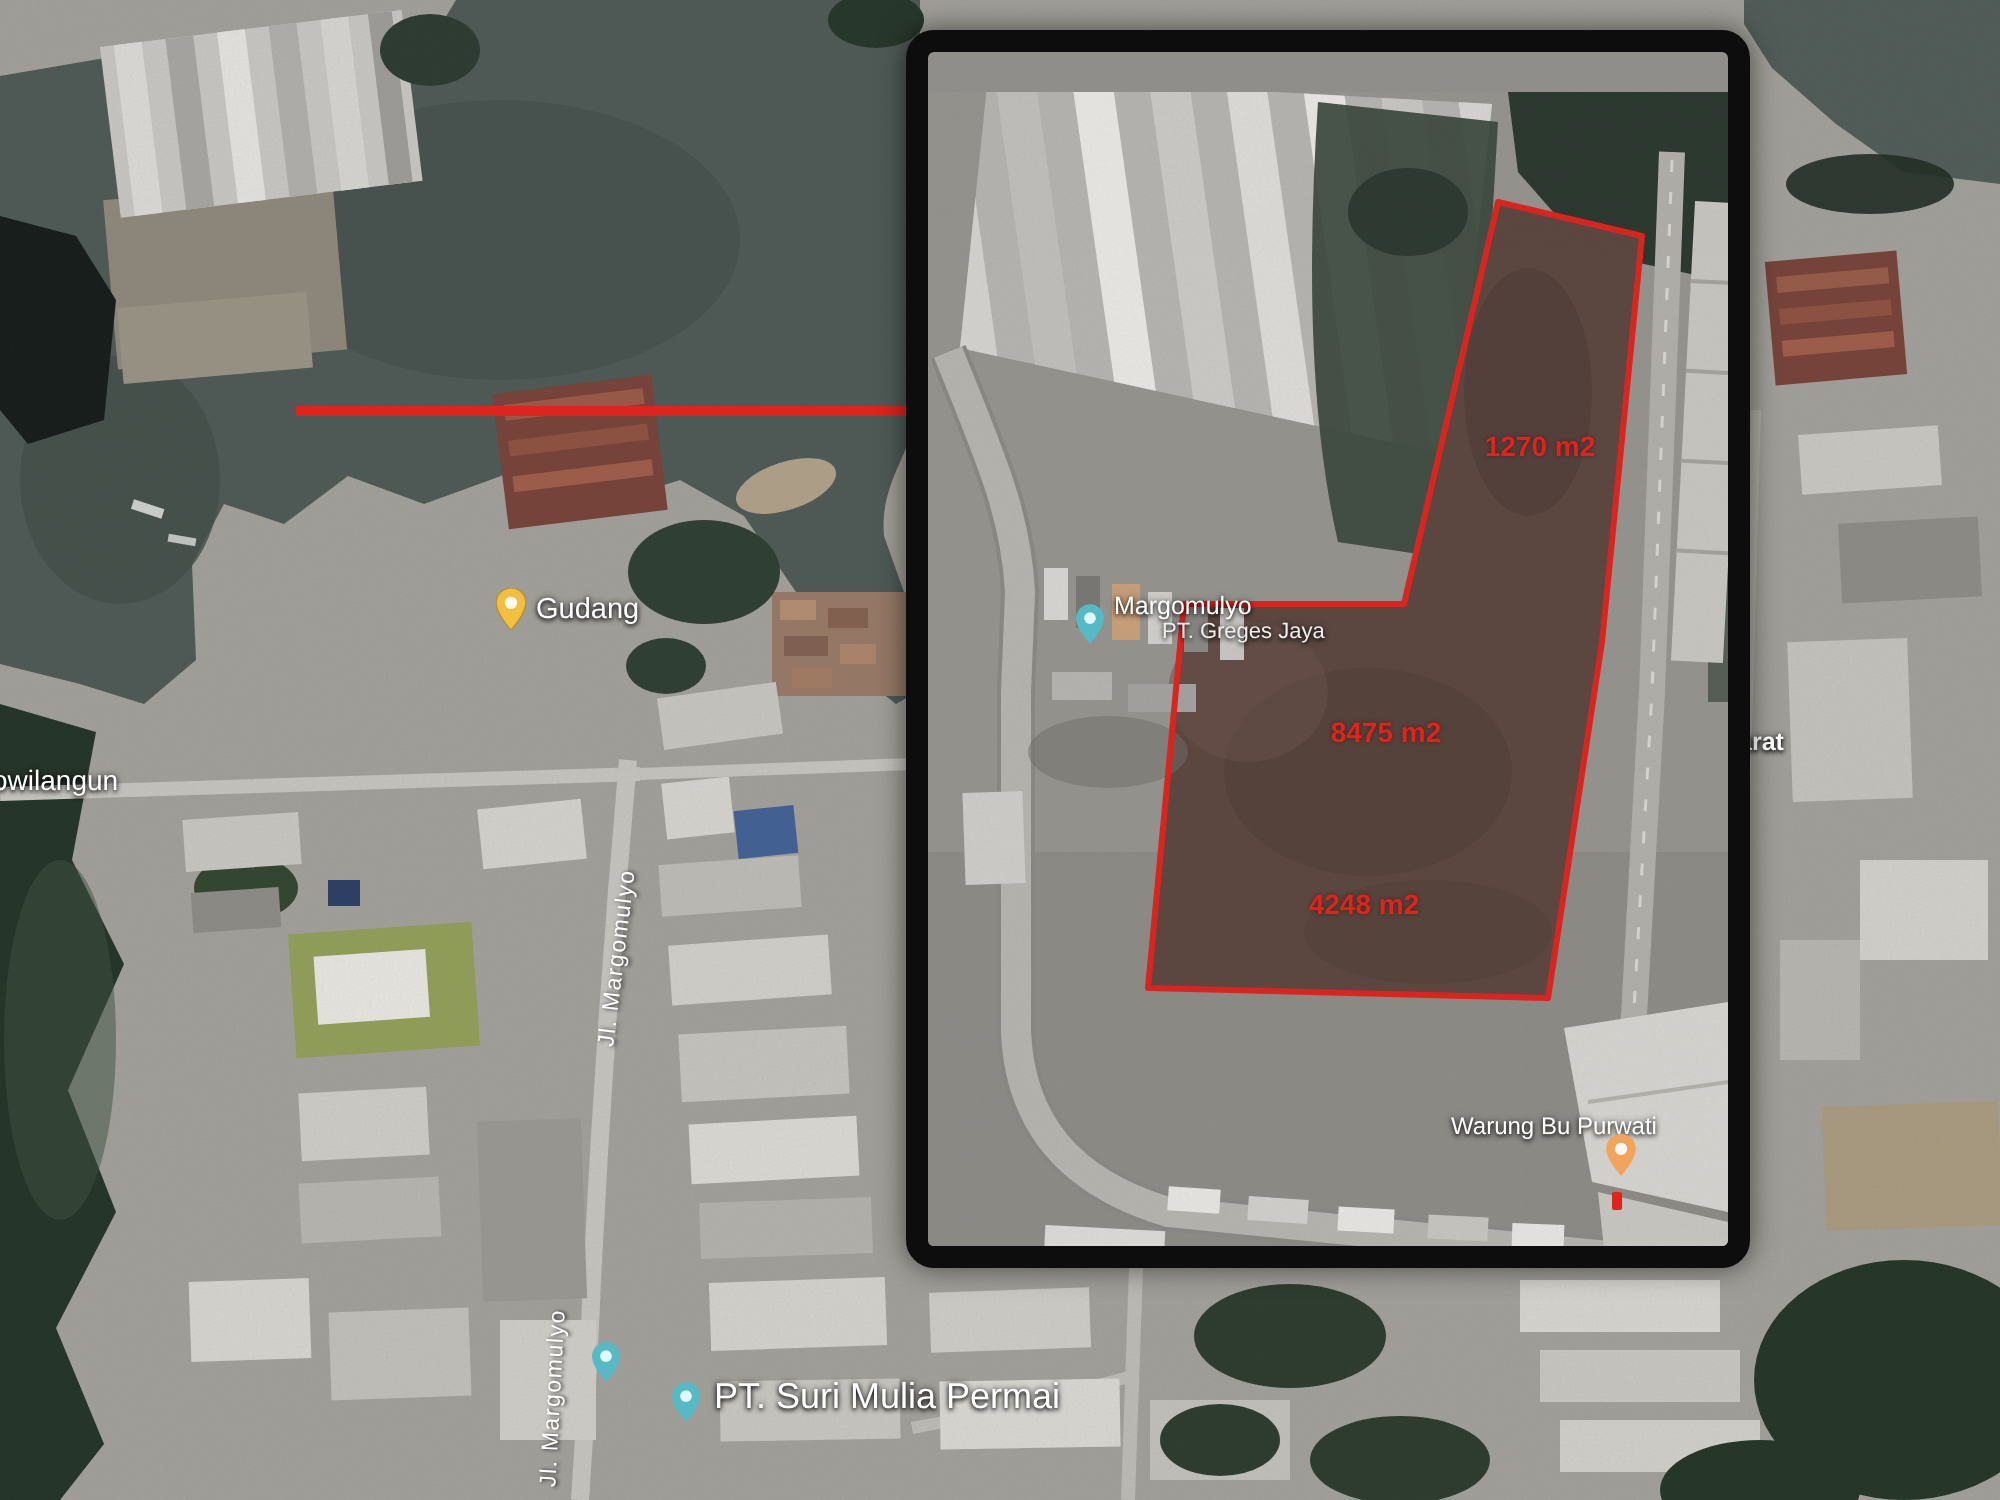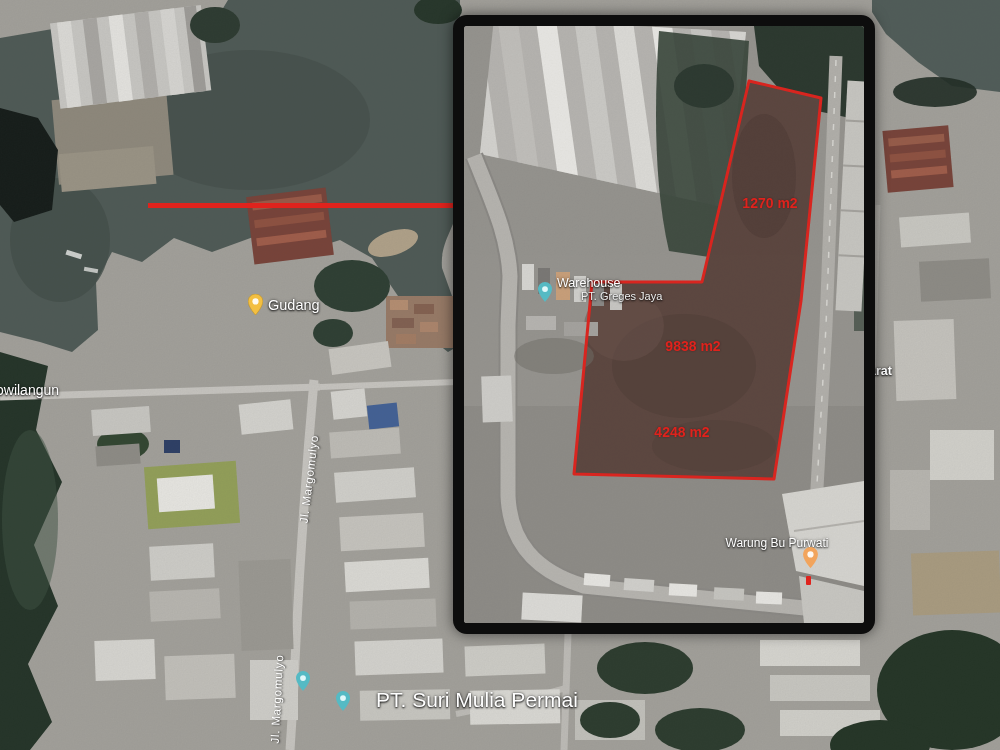--- a/index.html
+++ b/index.html
@@ -18,37 +18,37 @@
   }
   .lbl-gudang{left:268px;top:298px;font-size:14.5px;}
   .lbl-osowilangun{left:-4px;top:383px;font-size:14px;}
   .roadlabel{
     position:absolute;color:#fff;font-size:11.5px;letter-spacing:.8px;
     text-shadow:0 1px 2px rgba(0,0,0,.85);white-space:nowrap;
   }
   .road1{left:309px;top:479px;transform:translate(-50%,-50%) rotate(-83deg);}
   .road2{left:277px;top:699px;transform:translate(-50%,-50%) rotate(-87deg);}
   .lbl-pergudangan{left:160px;top:666px;width:132px;text-align:right;font-size:15.5px;line-height:1.12;}
-  .lbl-ptsuri{left:357px;top:689px;font-size:21px;margin-left:19px;}
+  .lbl-ptsuri{left:357px;top:689px;font-size:18px;}
   .lbl-arat{left:869px;top:365px;font-size:12.5px;font-weight:bold;}
   
   .pin{position:absolute;}
   
   .connector{
     position:absolute;left:148px;top:203px;width:310px;height:5px;
     background:var(--annotation-red,#df231d);
   }
   
   .inset{
     position:absolute;left:453px;top:15px;width:422px;height:619px;
     box-sizing:border-box;border:11px solid var(--inset-border,#0d0d0d);
     border-radius:14px;overflow:hidden;background:#908e8a;
     box-shadow:0 0 14px rgba(0,0,0,.55);
   }
-  .inset-inner{position:relative;width:400px;height:579px;}
+  .inset-inner{position:relative;width:400px;height:579px;margin-top:20px;}
   .inset-inner>svg{position:absolute;left:0;top:0;}
   .arealabel{
     position:absolute;transform:translate(-50%,-50%);
     font-size:14px;font-weight:bold;color:var(--annotation-red,#df231d);
     text-shadow:0 0 2px rgba(40,0,0,.45);white-space:nowrap;
   }
   .area-top{left:306px;top:177px;}
   .area-mid{left:229px;top:320px;}
   .area-low{left:218px;top:406px;}
   .insetlabel{
@@ -302,31 +302,31 @@
         <rect x="250" y="562" width="30" height="12" fill="#c7c6c1" transform="rotate(3 265 568)"></rect>
         <rect x="292" y="566" width="26" height="12" fill="#e8e7e3" transform="rotate(2 305 572)"></rect>
         <rect x="58" y="568" width="60" height="27" fill="#dddcd8" transform="rotate(3 88 581)"></rect>
 
         <polygon points="285,55 357,72 337,275 310,453 110,448 128,256 238,256" fill="none" style="stroke:var(--annotation-red,#df231d)" stroke-width="3" stroke-linejoin="round"></polygon>
 
         <rect x="0" y="0" width="400" height="597" filter="url(#noiseB)" opacity=".10"></rect>
       </svg>
 
       <div class="arealabel area-top">1270 m2</div>
-      <div class="arealabel area-mid">9838 m2</div>
+      <div class="arealabel area-mid">8475 m2</div>
       <div class="arealabel area-low">4248 m2</div>
 
       <div class="pin" style="left:74px;top:256px;width:14px;height:20px;">
         <svg width="14" height="20" viewBox="0 0 24 34">
           <path d="M12 0C5.4 0 0 5.4 0 12c0 9 12 22 12 22s12-13 12-22C24 5.4 18.6 0 12 0z" fill="var(--pin-teal,#55bac4)"></path>
           <circle cx="12" cy="12" r="5" fill="#e8fbfd" opacity=".95"></circle>
         </svg>
       </div>
       <div class="insetlabel lbl-warehouse">
-        <div>Warehouse</div>
+        <div>Margomulyo</div>
         <div class="sub">PT. Greges Jaya</div>
       </div>
 
       <div class="insetlabel lbl-warung">Warung Bu Purwati</div>
       <div class="pin" style="left:339px;top:521px;width:15px;height:21px;">
         <svg width="15" height="21" viewBox="0 0 24 34">
           <path d="M12 0C5.4 0 0 5.4 0 12c0 9 12 22 12 22s12-13 12-22C24 5.4 18.6 0 12 0z" fill="var(--pin-orange,#f2a45c)"></path>
           <circle cx="12" cy="12" r="5" fill="#fff" opacity=".92"></circle>
         </svg>
       </div>

